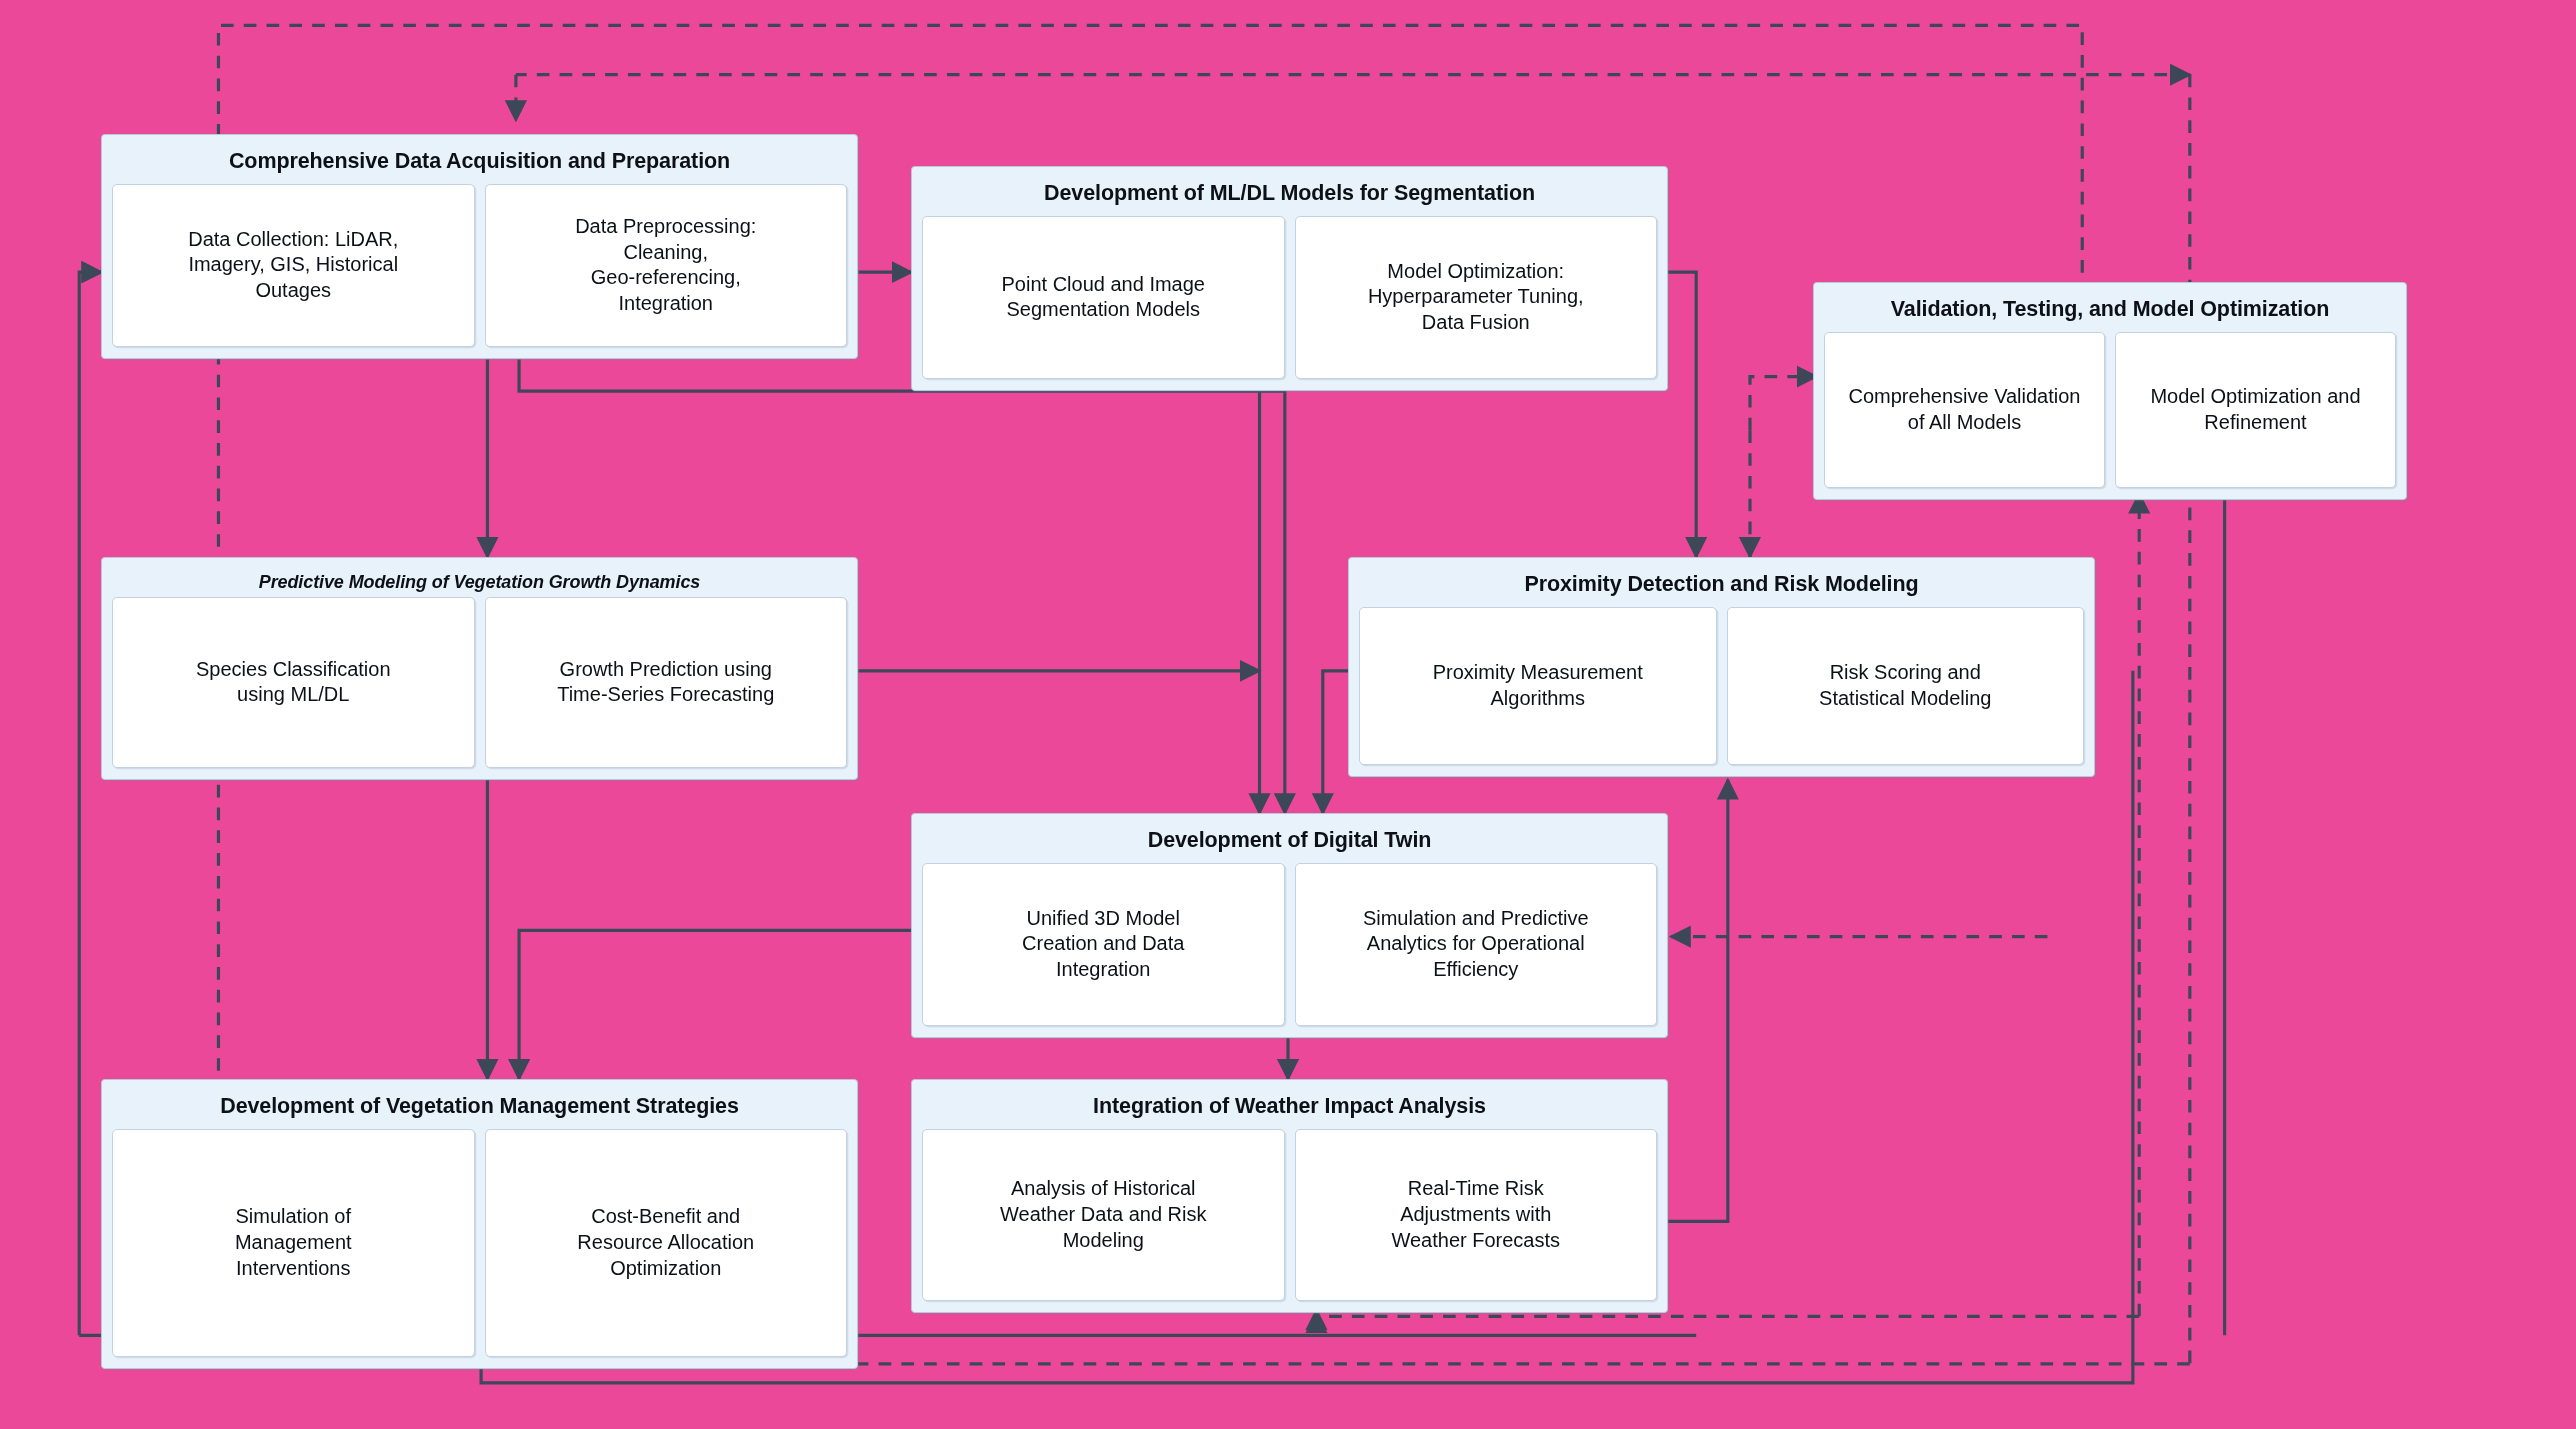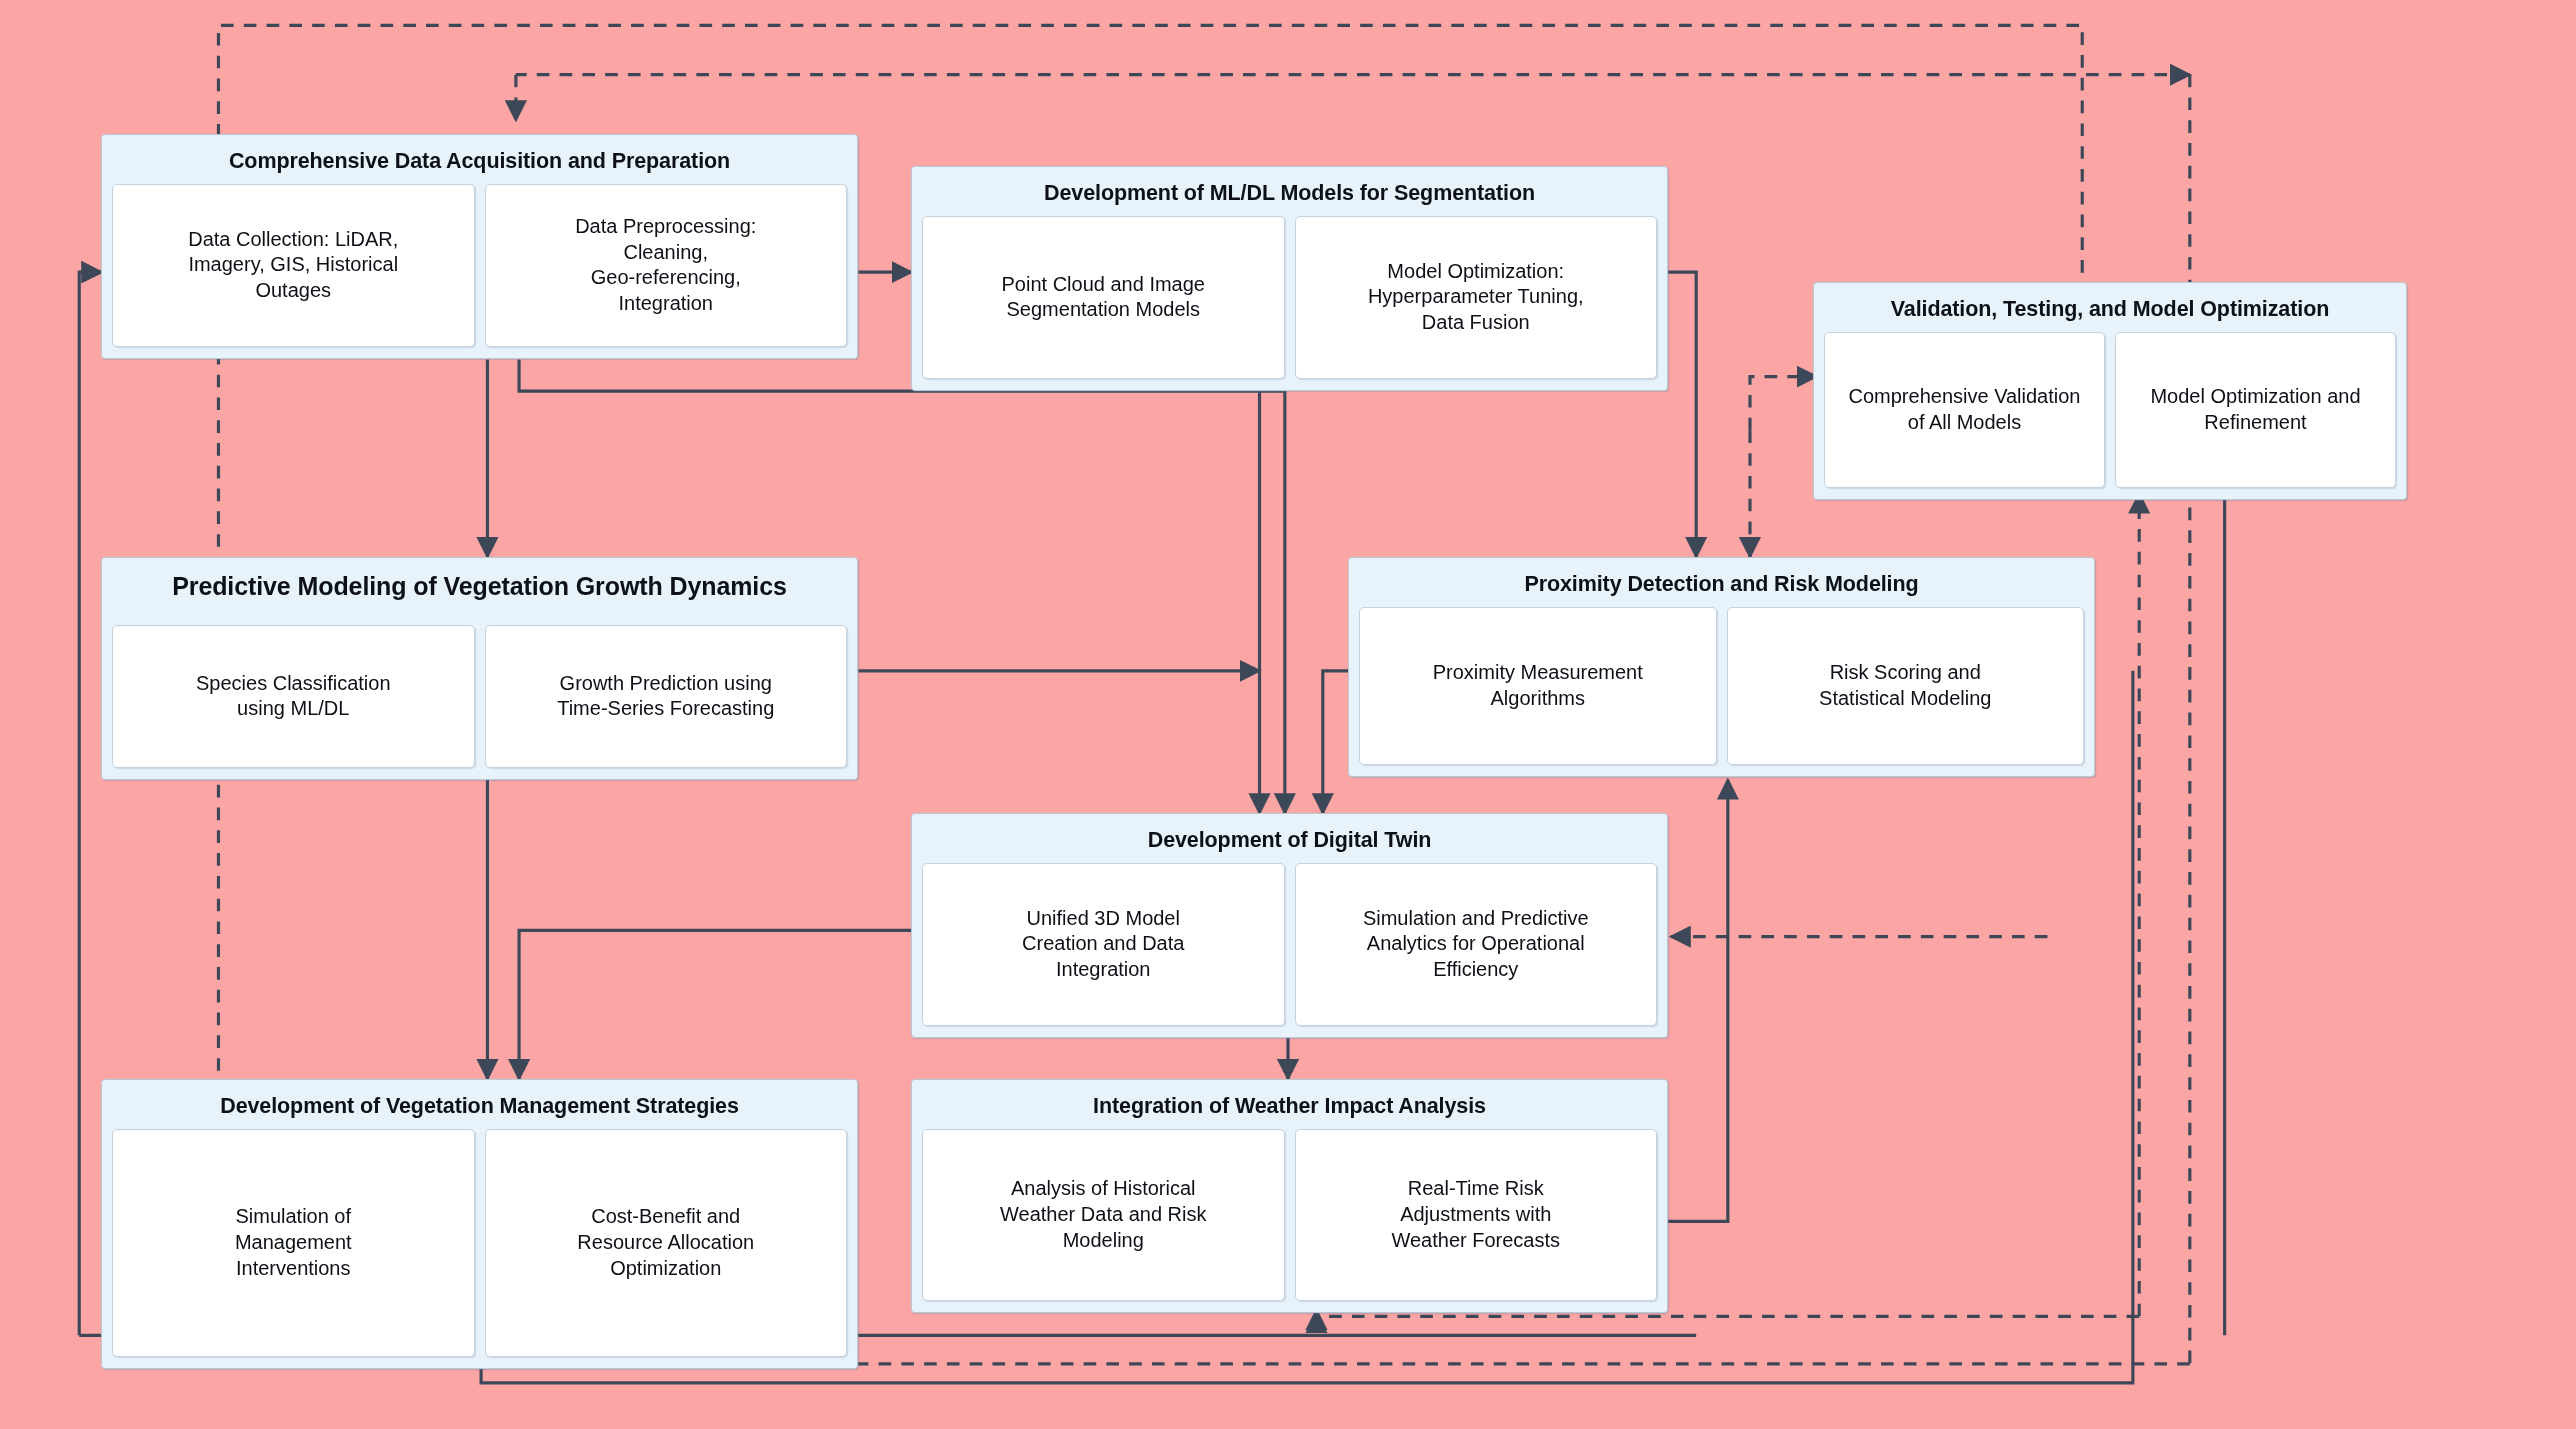--- a/index.html
+++ b/index.html
@@ -7,21 +7,21 @@
     padding: 0;
     background: #ffffff;
   }
   body {
     font-family: "Liberation Sans", sans-serif;
   }
   #canvas {
     position: relative;
     width: 2576px;
     height: 1429px;
-    background: #fca5a5;
+    background: #ec4899;
     overflow: hidden;
   }
   #edges {
     position: absolute;
     left: 0; top: 0;
     width: 2576px;
     height: 1429px;
     pointer-events: none;
   }
   .cluster {
@@ -171,21 +171,21 @@
     <div class="cluster-title" style="font-size:21.5px; padding:5px 0 10px;">Validation, Testing, and Model Optimization</div>
     <div class="cluster-body" style="gap:10px;">
       <div class="node" style="flex:1; font-size:20px; padding:6.3px;">Comprehensive Validation
 of All Models</div>
       <div class="node" style="flex:1; font-size:20px; padding:6.3px;">Model Optimization and
 Refinement</div>
     </div>
   </div>
 
   <div class="cluster" style="left:101px; top:557px; width:757px; height:223px; padding:8.9px 10px 11.4px;">
-    <div class="cluster-title" style="font-size:25px; padding:5px 0 24px;">Predictive Modeling of Vegetation Growth Dynamics</div>
+    <div class="cluster-title" style="font-size:18px; padding:5px 0 4px;font-style:italic;">Predictive Modeling of Vegetation Growth Dynamics</div>
     <div class="cluster-body" style="gap:10px;border-radius:16px;">
       <div class="node" style="flex:1; font-size:20px; padding:6.3px;">Species Classification
 using ML/DL</div>
       <div class="node" style="flex:1; font-size:20px; padding:6.3px;">Growth Prediction using
 Time-Series Forecasting</div>
     </div>
   </div>
 
   <div class="cluster" style="left:1348px; top:557px; width:747px; height:220px; padding:8.9px 10px 11.4px;">
     <div class="cluster-title" style="font-size:21.5px; padding:5px 0 10px;">Proximity Detection and Risk Modeling</div>

